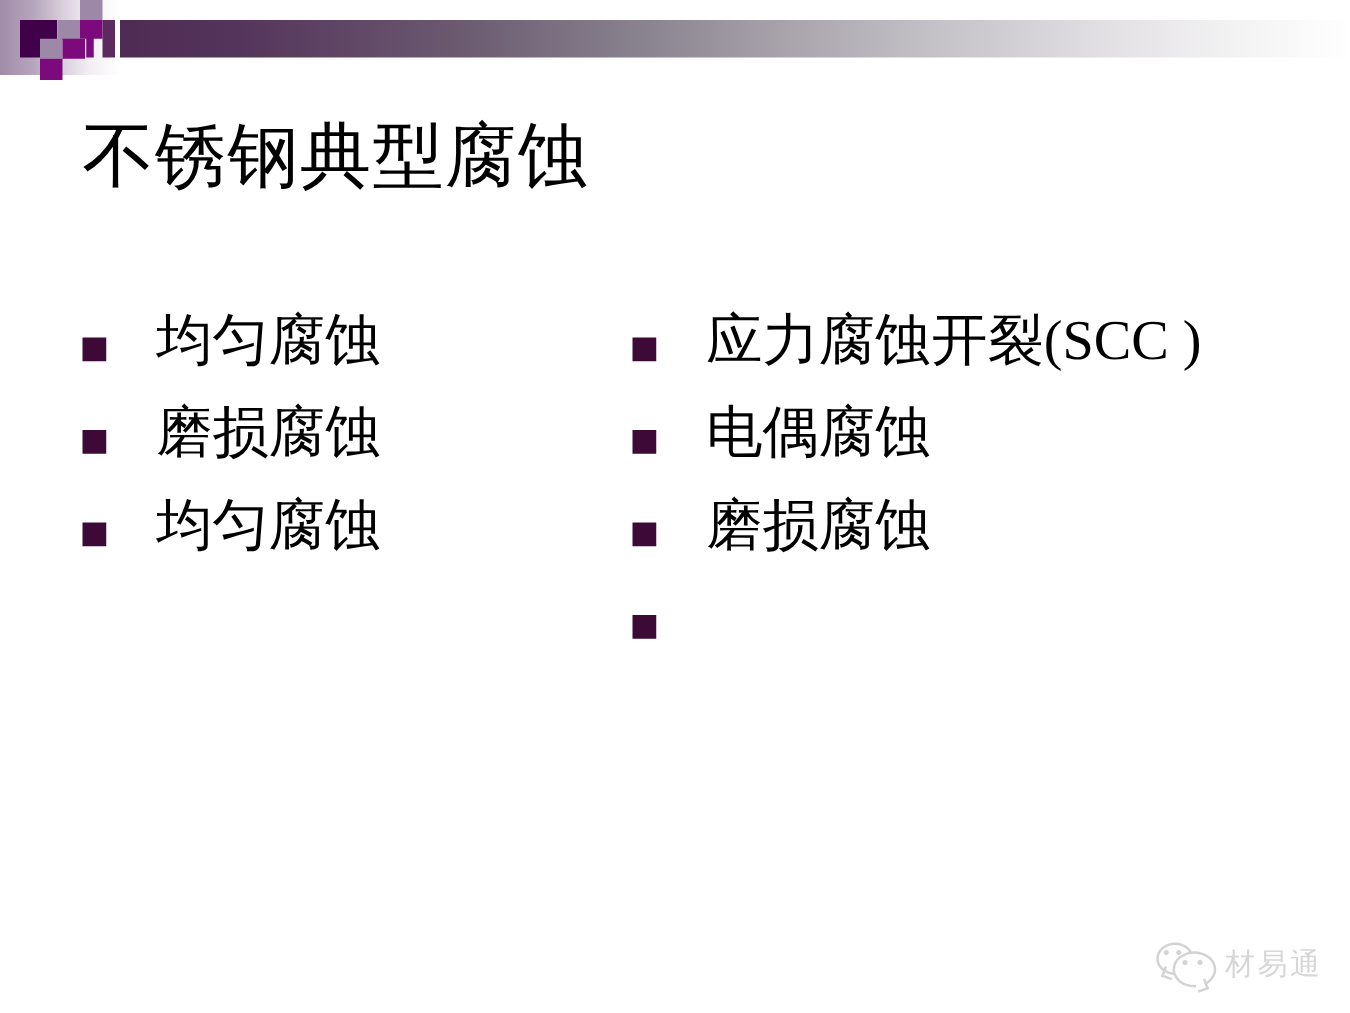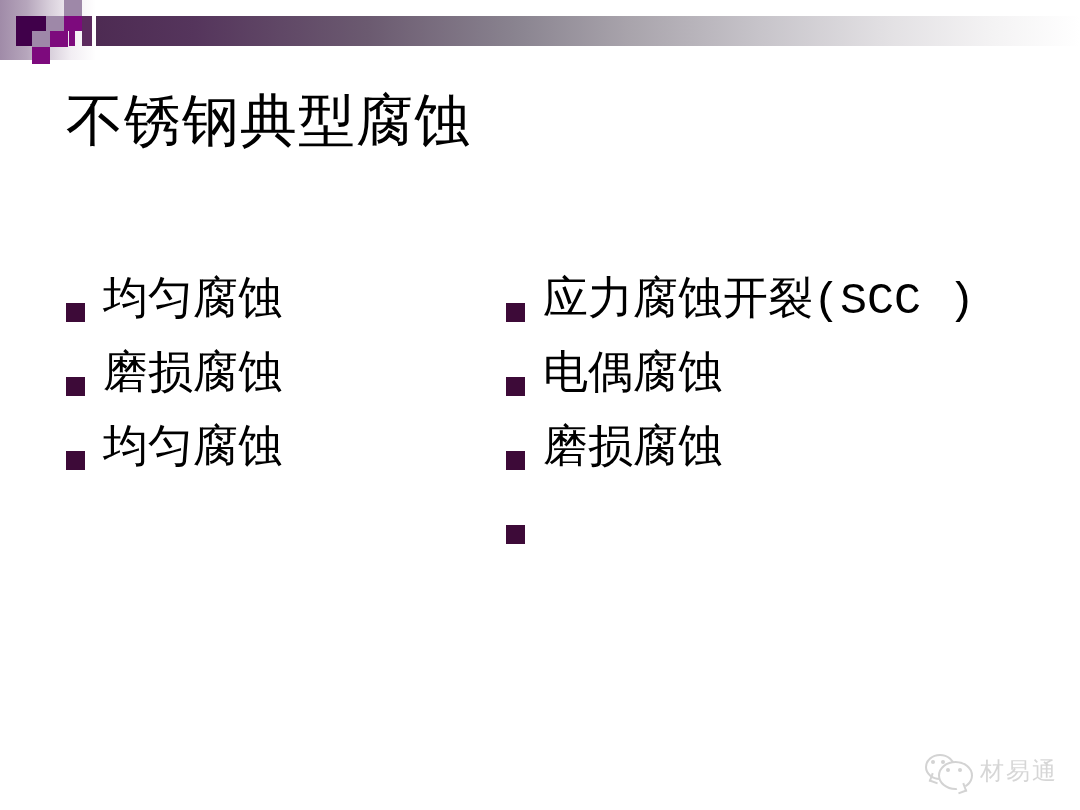--- a/index.html
+++ b/index.html
@@ -12,21 +12,20 @@
     background: #ffffff;
     font-family: "Liberation Serif", "DejaVu Serif", serif;
     overflow: hidden;
     position: relative;
   }
 
   .slide {
     position: absolute;
     inset: 0;
     background: #ffffff;
-    font-family: Liberation Mono, monospace;
   }
 
   
   .deco {
     position: absolute;
     top: 0;
     left: 0;
     width: 1080px;
     height: 95px;
     pointer-events: none;
@@ -89,22 +88,23 @@
   
   .col {
     position: absolute;
     top: 248px;
   }
   .col-left  { left: 66px;  width: 400px; }
   .col-right { left: 506px; width: 580px; }
 
   .bullet-row {
     display: flex;
-    align-items: flex-end;
+    align-items: flex-start;
     height: 74px;
+    gap: 22px;
   }
 
   .bullet-mark {
     width: 19px;
     height: 19px;
     background: #3d0a38;
     flex: 0 0 auto;
     margin-top: 22px;
   }
 

